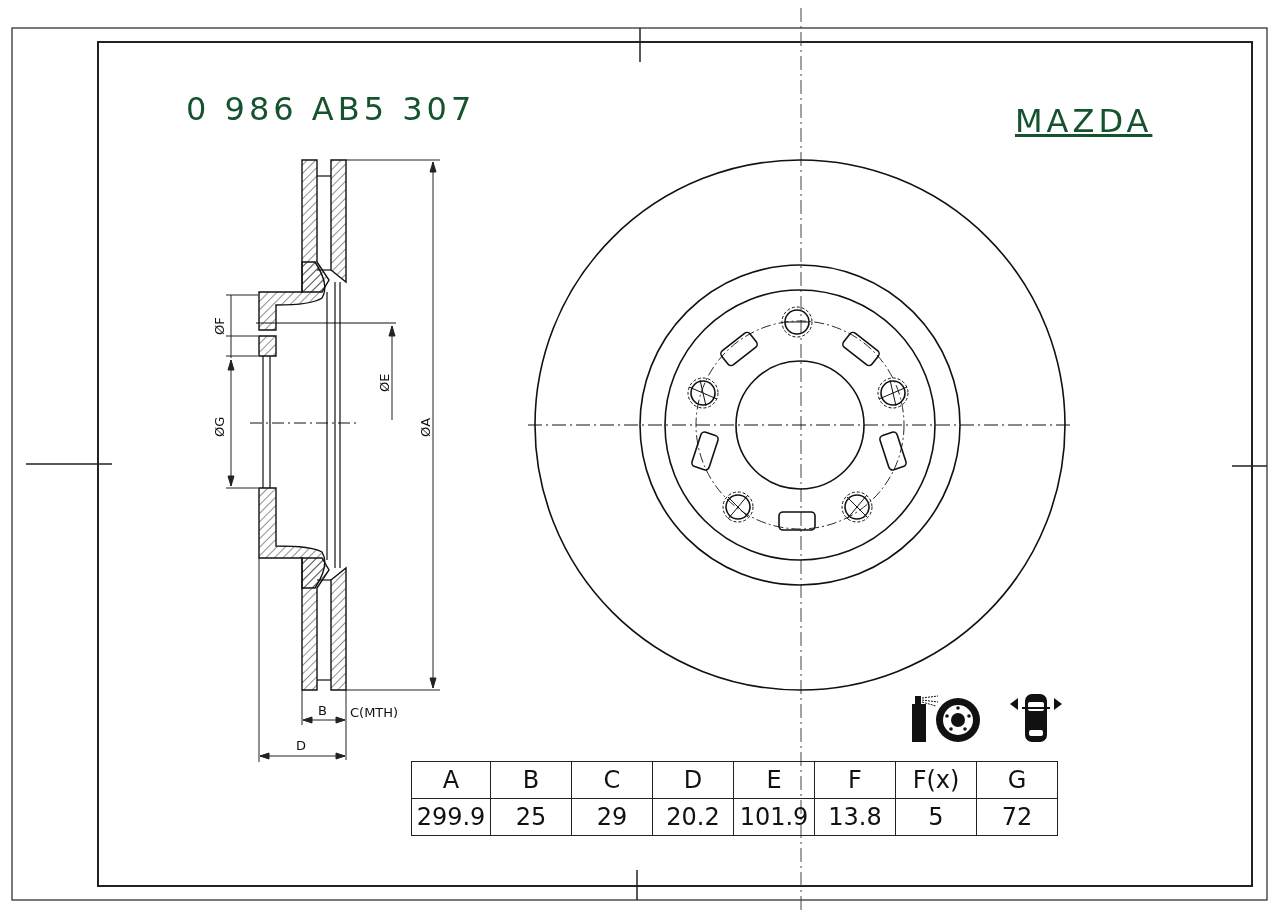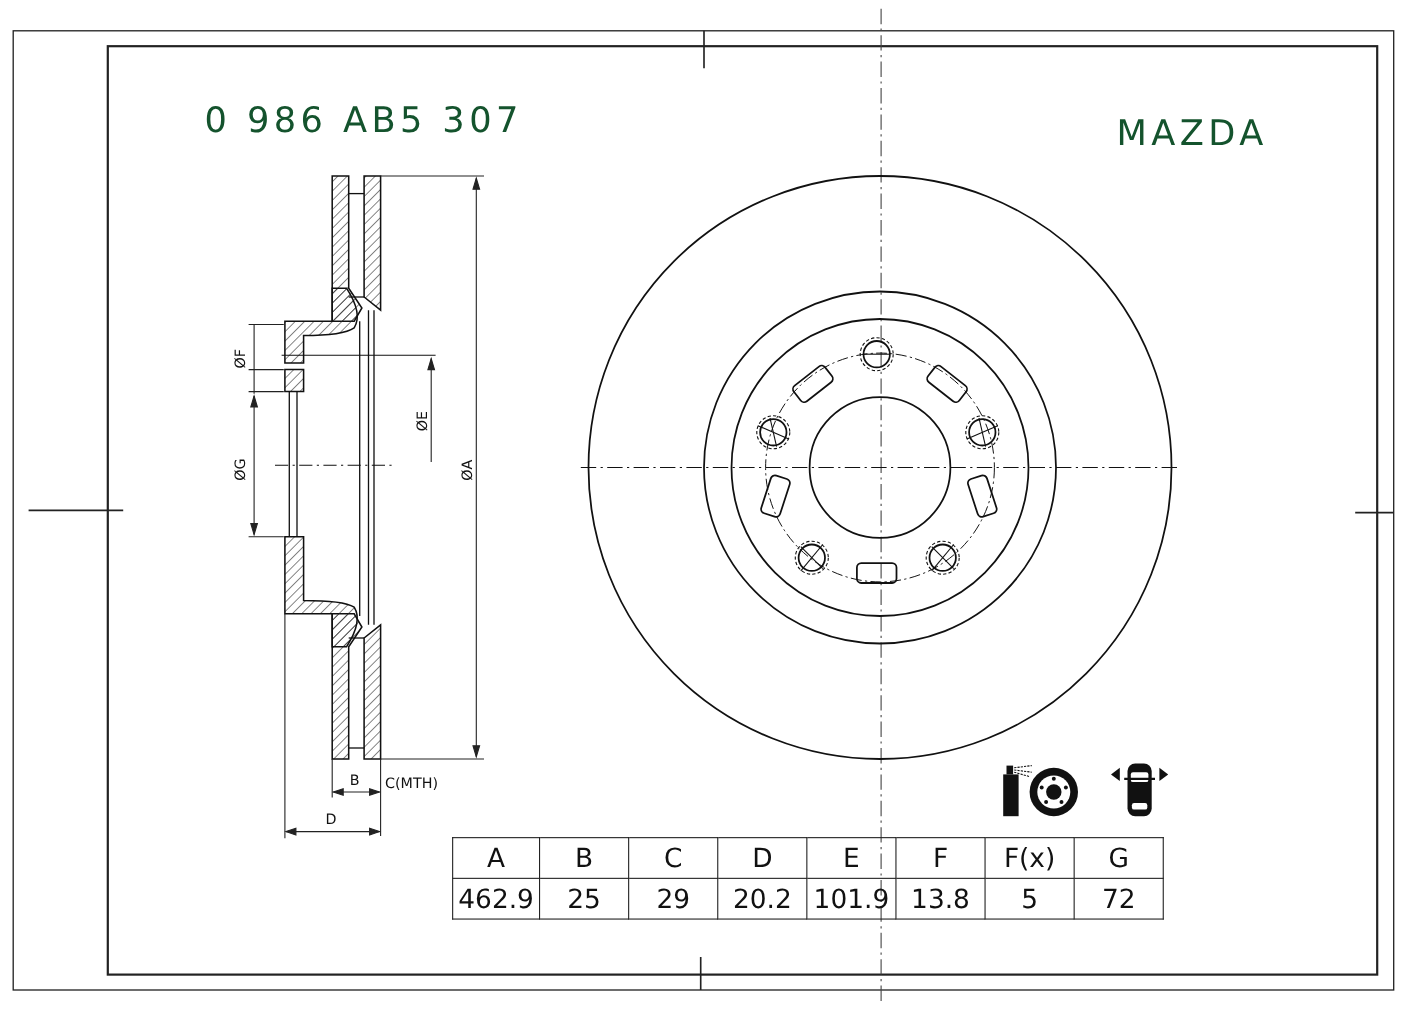--- a/index.html
+++ b/index.html
@@ -1,20 +1,20 @@
 <!DOCTYPE html>
 <html><head>
 <meta charset="utf-8">
 <style>
   html, body { margin: 0; padding: 0; background: #ffffff; }
   body { width: 1280px; height: 920px; position: relative; overflow: hidden; font-family: "DejaVu Sans", sans-serif; color: #111; }
   #sheet { position: absolute; left: 0; top: 0; width: 1280px; height: 920px; }
   .title-text { position: absolute; font-family: "DejaVu Sans", sans-serif; font-size: 32px; letter-spacing: 4px; color: #14532d; }
   #part-number { left: 186px; top: 90px; }
-  #brand { left: 1015px; top: 102px; }
+  #brand { left: 1015px; top: 102px; text-decoration: underline; }
   .dim-label { position: absolute; font-family: "DejaVu Sans", sans-serif; font-size: 13px; color: #111; }
   .vert { transform: rotate(-90deg); transform-origin: left top; }
   table#spec-table { position: absolute; left: 411px; top: 761px; border-collapse: collapse; }
   #spec-table td { border: 1.5px solid #222; width: 80px; height: 36px; padding: 0; text-align: center; font-family: "DejaVu Sans", sans-serif; font-size: 24px; color: #111; }
   #spec-table td:first-child { width: 78px; }
   .icons { position: absolute; }
 </style>
 </head>
 <body>
 
@@ -193,21 +193,21 @@
     <td>A</td>
     <td>B</td>
     <td>C</td>
     <td>D</td>
     <td>E</td>
     <td>F</td>
     <td>F(x)</td>
     <td>G</td>
   </tr>
   <tr>
-    <td>462.9</td>
+    <td>299.9</td>
     <td>25</td>
     <td>29</td>
     <td>20.2</td>
     <td>101.9</td>
     <td>13.8</td>
     <td>5</td>
     <td>72</td>
   </tr>
 </tbody>
   </table>

